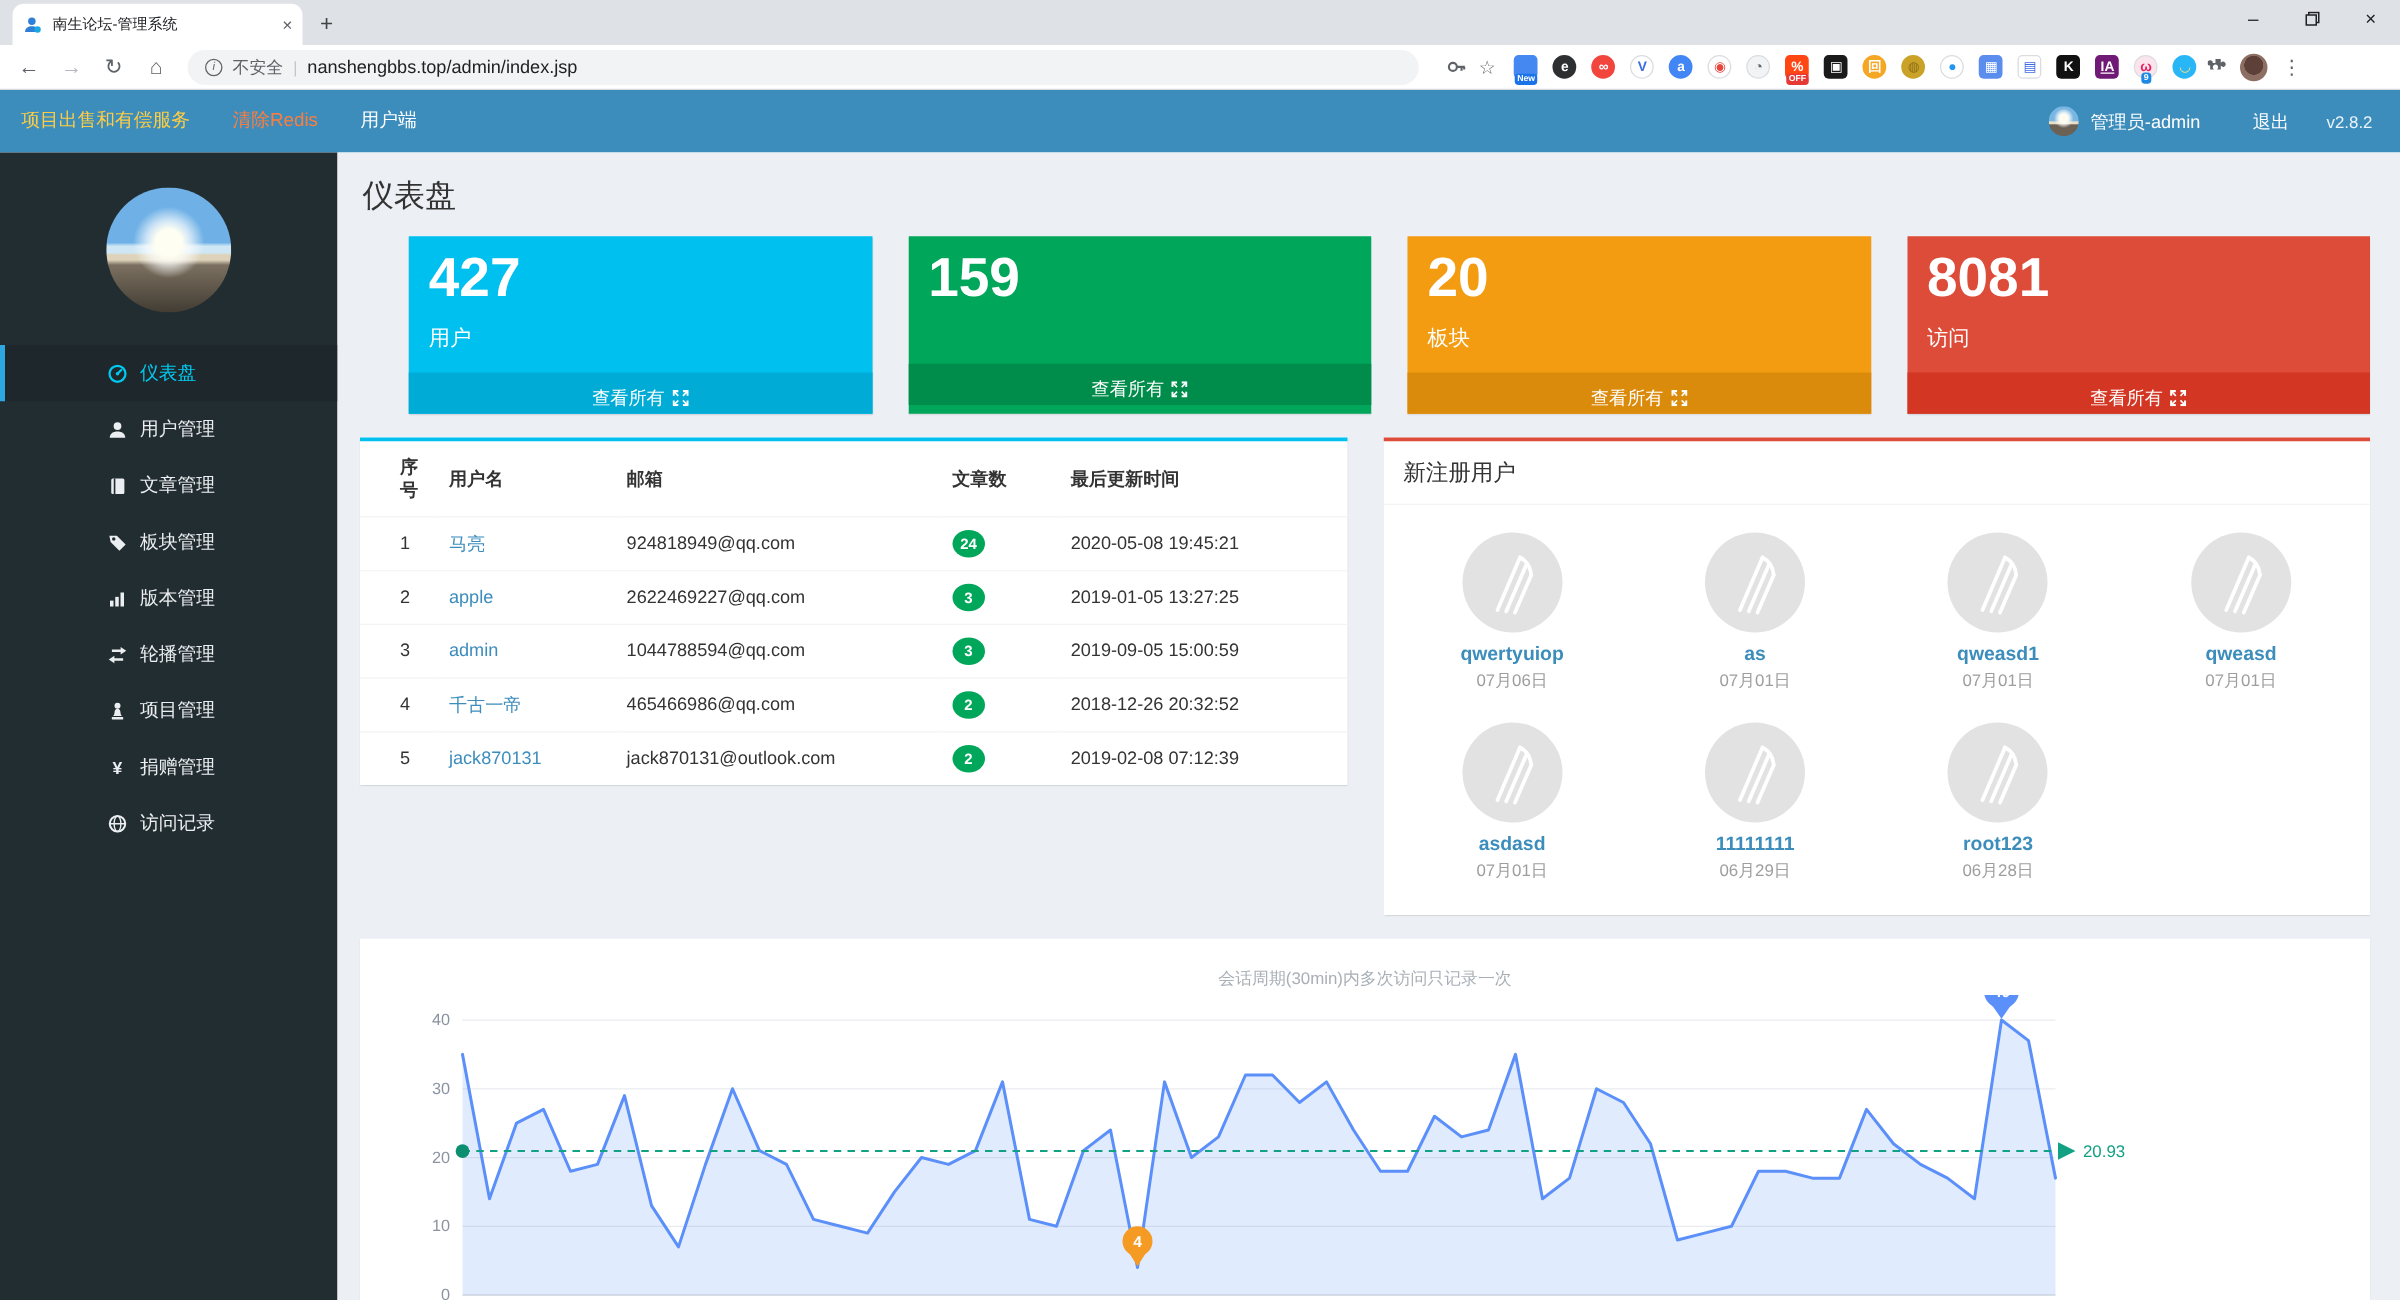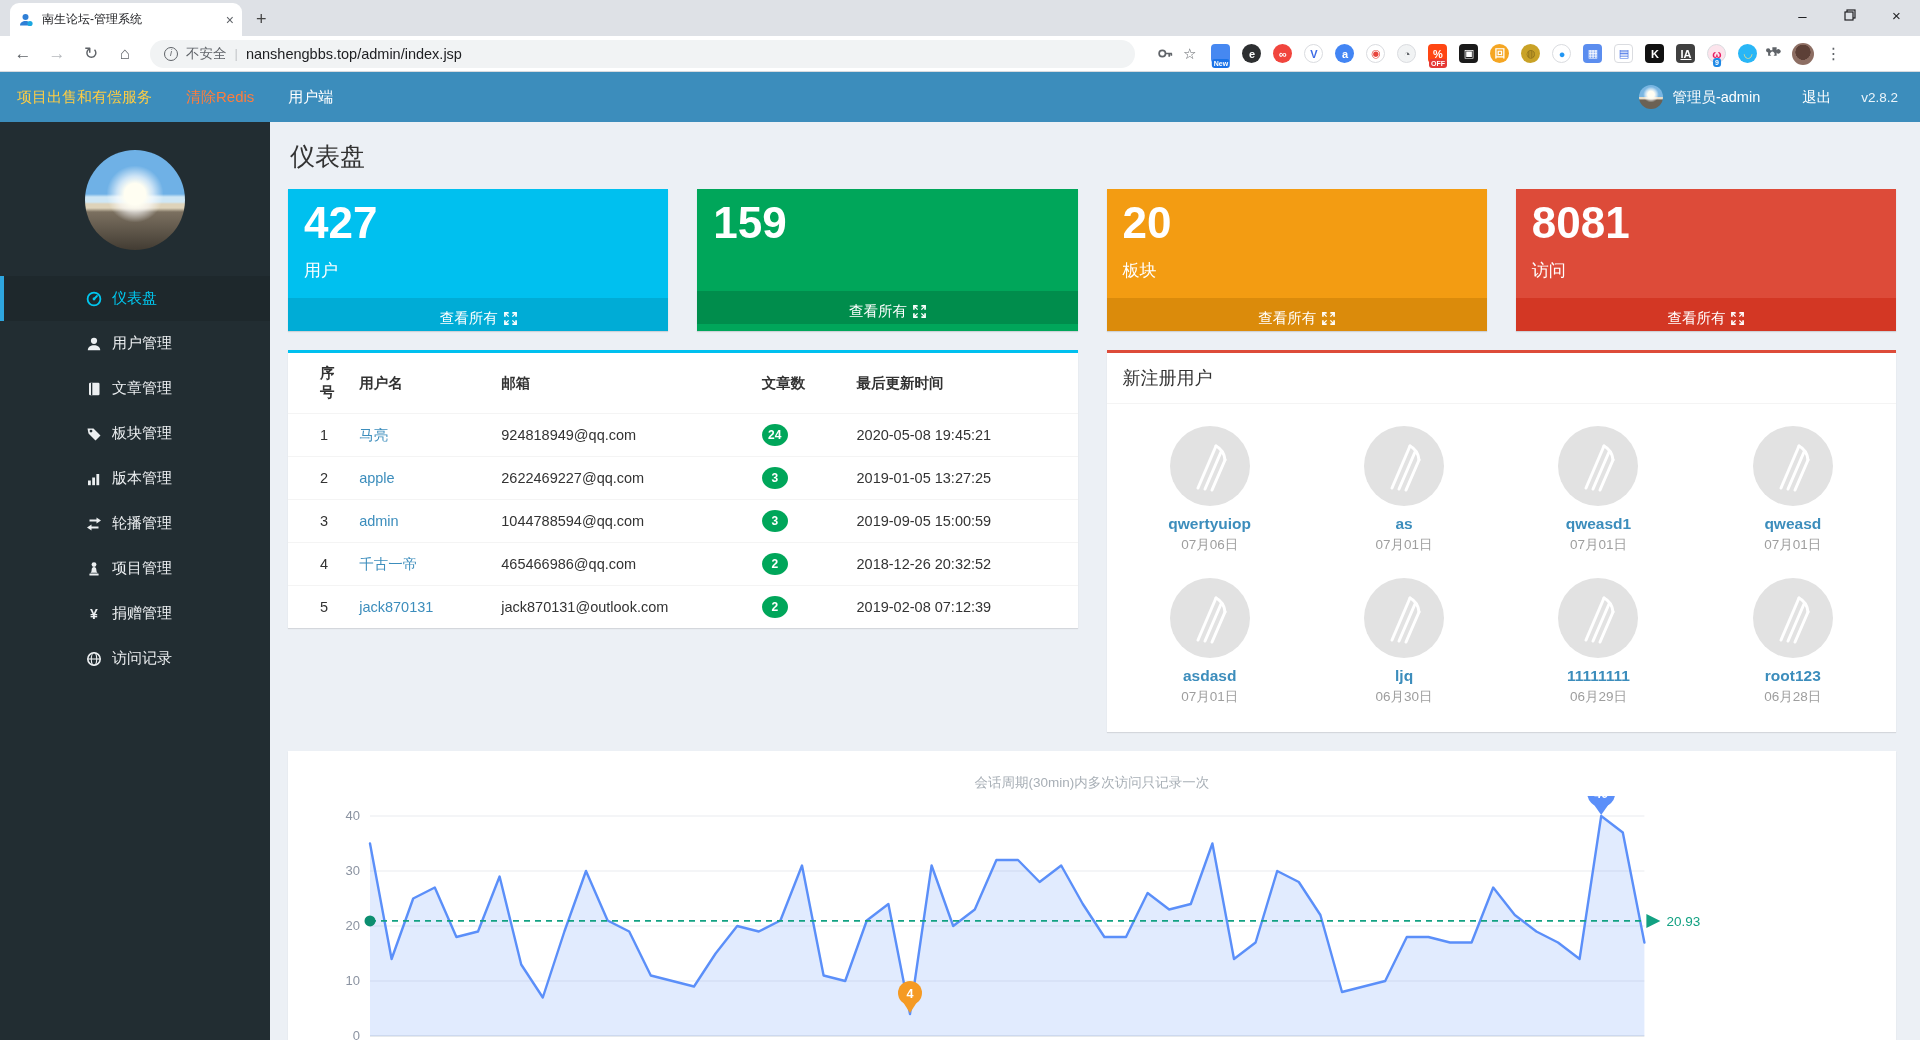--- a/index.html
+++ b/index.html
@@ -62,21 +62,21 @@
   .menu-item { height:45px; display:flex; align-items:center; padding-left:82px; gap:10px;
     color:#eceff1; font-size:15px; border-left:4px solid transparent; }
   .menu-item .mi-icon { width:16px; height:16px; display:inline-flex; color:#eceff1; }
   .menu-item.active { background:#1e282c; border-left-color:#2ea6df; color:#00c8f0; }
   .menu-item.active .mi-icon { color:#00c8f0; }
 
   .content { flex:1; background:#ecf0f5; padding:14px 24px 0 18px; overflow:hidden; }
   .page-title { font-size:25px; font-weight:normal; color:#333; margin:4px 0 16px 2px; }
 
   
-  .cards { display:grid; grid-template-columns:repeat(4,1fr); gap:29px; margin-bottom:19px; }
+  .cards { display:grid; grid-template-columns:repeat(4,1fr); gap:29px; margin-bottom:19px;margin-left:39px; }
   .card { color:#fff; box-shadow:0 1px 1px rgba(0,0,0,.12); }
   .card-body { padding:10px 16px 16px; min-height:102px; }
   .card-num { font-size:44px; font-weight:bold; line-height:1.1; }
   .card-lbl { font-size:17px; margin-top:12px; }
   .card-footer { height:33px; text-align:center; font-size:14.5px; padding-top:7px;
     display:flex; align-items:center; justify-content:center; gap:6px; color:#fff; }
 
   
   .panels { display:grid; grid-template-columns:1fr 1fr; gap:29px; align-items:start; margin-bottom:19px; }
   .panel { background:#fff; box-shadow:0 1px 1px rgba(0,0,0,.1); border-top:3px solid #00c0ef; }
@@ -157,21 +157,21 @@
         <div class="ext light" style="background: rgb(255, 255, 255); color: rgb(232, 69, 60);">◉</div>
         <div class="ext light" style="background: rgb(241, 243, 244); color: rgb(95, 99, 104);">◔</div>
         <div class="ext sq" style="background: rgb(255, 70, 19); color: rgb(255, 255, 255);">%<span class="ext-badge" style="background: rgb(229, 57, 53);">OFF</span></div>
         <div class="ext sq" style="background: rgb(26, 26, 26); color: rgb(255, 255, 255);">▣</div>
         <div class="ext" style="background: rgb(245, 166, 35); color: rgb(255, 255, 255);">回</div>
         <div class="ext" style="background: rgb(201, 162, 39); color: rgb(138, 109, 26);">◍</div>
         <div class="ext light" style="background: rgb(255, 255, 255); color: rgb(33, 150, 243);">●</div>
         <div class="ext sq" style="background: rgb(91, 141, 239); color: rgb(255, 255, 255);">▦</div>
         <div class="ext sq light" style="background: rgb(255, 255, 255); color: rgb(61, 107, 229);">▤</div>
         <div class="ext sq" style="background: rgb(17, 17, 17); color: rgb(255, 255, 255);">K</div>
-        <div class="ext sq" style="background: #404040; color: rgb(255, 255, 255); text-decoration: underline;">IA</div>
+        <div class="ext sq" style="background: #701a75; color: rgb(255, 255, 255); text-decoration: underline;">IA</div>
         <div class="ext light" style="background: rgb(252, 228, 236); color: rgb(233, 30, 99);">ω<span class="ext-badge" style="background: rgb(30, 136, 229);">9</span></div>
         <div class="ext" style="background: rgb(41, 182, 246); color: rgb(255, 224, 130);">◡</div>
       </div>
     <svg width="17" height="17" viewBox="0 0 16 16">
       <path d="M6 2 h4 v3 a2 2 0 1 1 0 2 v3 h-3 a2 2 0 1 0 -2 0 H2 V7 a2 2 0 1 1 2-2 h2 z" fill="#5f6368"></path>
     </svg>
     <div class="profile-ic"></div>
     <span class="menu-dots">⋮</span>
   </div>
 </div>
@@ -474,34 +474,20 @@
               <div class="uavatar">
                 <svg width="44" height="52" viewBox="0 0 44 52">
                   <g stroke="#fff" stroke-width="3" fill="none" stroke-linecap="round">
                     <path d="M10 48 L28 6"></path>
                     <path d="M17 49 L33 12"></path>
                     <path d="M24 50 L37 20"></path>
                     <path d="M28 6 q8 4 9 14"></path>
                   </g>
                 </svg>
               </div>
-              <a class="uname" href="#">ljq</a>
-              <div class="udate">06月30日</div>
-            </div>
-            <div>
-              <div class="uavatar">
-                <svg width="44" height="52" viewBox="0 0 44 52">
-                  <g stroke="#fff" stroke-width="3" fill="none" stroke-linecap="round">
-                    <path d="M10 48 L28 6"></path>
-                    <path d="M17 49 L33 12"></path>
-                    <path d="M24 50 L37 20"></path>
-                    <path d="M28 6 q8 4 9 14"></path>
-                  </g>
-                </svg>
-              </div>
               <a class="uname" href="#">11111111</a>
               <div class="udate">06月29日</div>
             </div>
             <div>
               <div class="uavatar">
                 <svg width="44" height="52" viewBox="0 0 44 52">
                   <g stroke="#fff" stroke-width="3" fill="none" stroke-linecap="round">
                     <path d="M10 48 L28 6"></path>
                     <path d="M17 49 L33 12"></path>
                     <path d="M24 50 L37 20"></path>

